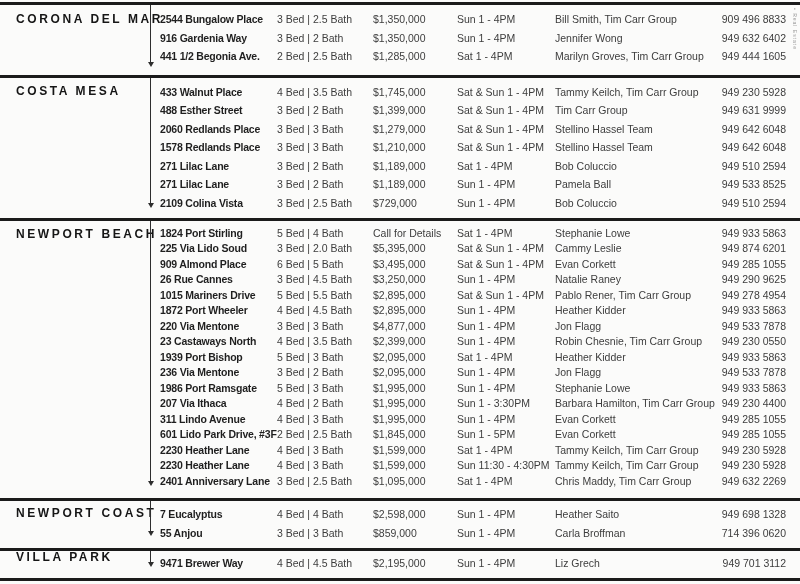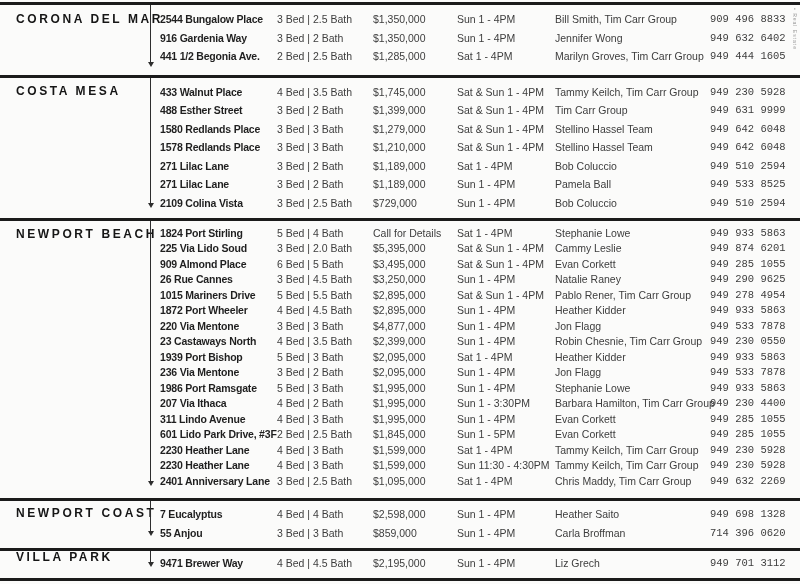--- a/index.html
+++ b/index.html
@@ -26,21 +26,21 @@
   .rows{margin-left:160px;}
   .row{
     display:grid;
     grid-template-columns:117px 96px 84px 98px 155px 1fr;
     align-items:center;
     padding-right:14px;
     font-size:10.5px;color:#3d3d3d;
     white-space:nowrap;
   }
   .addr{font-weight:700;color:#1f1f1f;letter-spacing:-0.2px;}
-  .phone{font-family:Liberation Mono, monospace;}
+  .phone{text-align:right;}
   
   .s0{padding:5px 0 9.5px;}  .s0 .row{height:18.5px;} .s0 .city{top:8px;}  .s0 .vline{bottom:13px;}
   .s1{padding:4.5px 0 6px;}  .s1 .row{height:18.5px;} .s1 .city{top:7px;}  .s1 .vline{bottom:15px;}
   .s2{padding:4px 0 9.5px;}  .s2 .row{height:15.5px;} .s2 .city{top:7px;}  .s2 .vline{bottom:17px;}
   .s3{padding:3.5px 0 5.5px;}.s3 .row{height:19px;}   .s3 .city{top:6px;}  .s3 .vline{bottom:17px;}
   .s4{padding:2px 0 6px;}    .s4 .row{height:19px;}   .s4 .city{top:0;}  .s4 .vline{bottom:16px;}
   .rule-bottom{border-top:3px solid #1b1b1b;}
   .edge-caption{
     position:absolute;top:8px;left:792px;
     writing-mode:vertical-rl;
@@ -100,21 +100,21 @@
   <div class="row">
     <span class="addr">488 Esther Street</span>
     <span class="bb">3 Bed | 2 Bath</span>
     <span class="price">$1,399,000</span>
     <span class="time">Sat &amp; Sun 1 - 4PM</span>
     <span class="agent">Tim Carr Group</span>
     <span class="phone">949 631 9999</span>
   </div>
 
   <div class="row">
-    <span class="addr">1580 Redlands Place</span>
+    <span class="addr">2060 Redlands Place</span>
     <span class="bb">3 Bed | 3 Bath</span>
     <span class="price">$1,279,000</span>
     <span class="time">Sat &amp; Sun 1 - 4PM</span>
     <span class="agent">Stellino Hassel Team</span>
     <span class="phone">949 642 6048</span>
   </div>
 
   <div class="row">
     <span class="addr">1578 Redlands Place</span>
     <span class="bb">3 Bed | 3 Bath</span>

